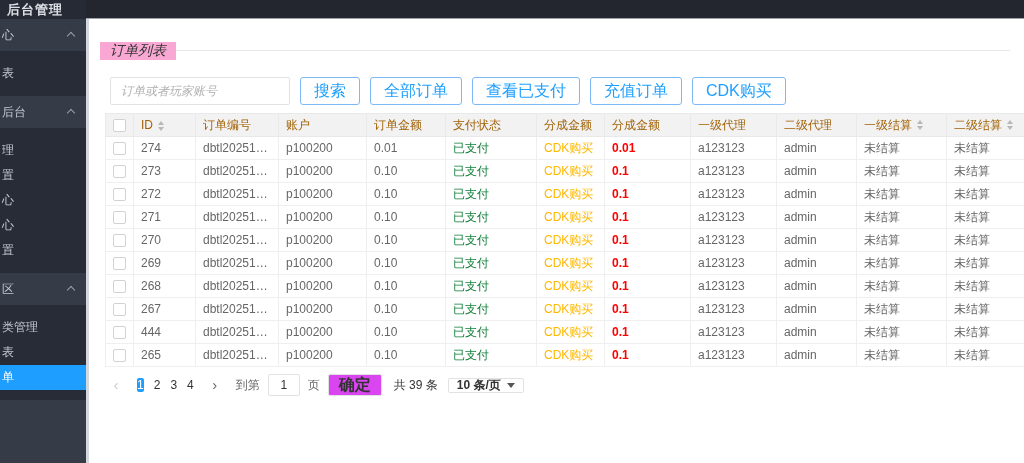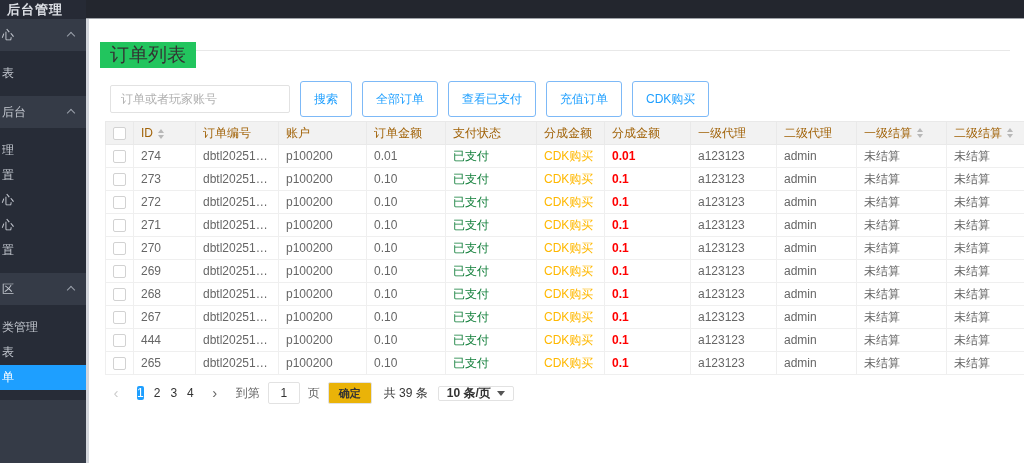--- a/index.html
+++ b/index.html
@@ -19,26 +19,26 @@
   .side-item { height:25px; line-height:25px; padding-left:2px; color:#c3c7cf; cursor:pointer; white-space:nowrap; }
   .side-item.active { background:#1e9fff; color:#fff; }
   .side-strip { position:absolute; left:86px; top:19px; width:3px; height:444px; background:#d4d7dd; z-index:1; }
 
   
   .topbar { position:absolute; left:86px; top:0; right:0; height:19px; background:#23262e; border-bottom:1px solid #9fa3a9; z-index:3; }
 
   
   .content { position:absolute; left:89px; top:20px; right:0; bottom:0; background:#fff; overflow:hidden; padding-left:11px; }
   .field { margin-top:30px; margin-right:14px; border-top:1px solid #e8e8e8; }
-  .field-title { display:inline-block; background:#22c55e; padding:0 10px; font-size:19px; color:#333; position:relative; top:-9px; }
+  .field-title { display:inline-block; background:#f9a8d4; padding:0 10px; font-size:14px; color:#333; position:relative; top:-9px;font-style:italic; }
 
   .search-row { display:flex; align-items:center; margin-top:8px; height:28px; }
-  .search-input { width:180px; height:28px; border:1px solid #e2e2e2; border-radius:2px; padding:0 10px; font-size:12px; color:#333; margin-left:10px; outline:none; }
+  .search-input { width:180px; height:28px; border:1px solid #e2e2e2; border-radius:2px; padding:0 10px; font-size:12px; color:#333; margin-left:10px; outline:none;font-style:italic; }
   .search-input::placeholder { color:#b0b0b0; }
-  .tb-btn { height:36px; line-height:26px; padding:0 13px; margin-left:10px; background:#fff; border:1px solid #7db9f7; color:#1e9fff; border-radius:3px; font-size:12px; cursor:pointer; white-space:nowrap; }
+  .tb-btn { height:28px; line-height:26px; padding:0 13px; margin-left:10px; background:#fff; border:1px solid #7db9f7; color:#1e9fff; border-radius:3px; font-size:16px; cursor:pointer; white-space:nowrap; }
 
   
   .table-wrap { margin-top:8px; margin-left:5px; overflow:hidden; }
   table { border-collapse:collapse; table-layout:fixed; width:941px; }
   th, td { border:1px solid #efefef; height:23px; padding:0 4px 0 7px; font-size:12px; text-align:left; white-space:nowrap; overflow:hidden; text-overflow:ellipsis; color:#666; }
   thead th { background:#f2f2f2; color:#a16207; border-color:#e9e9e9; font-weight:normal; }
   .cb { width:13px; height:13px; border:1px solid #d2d2d2; border-radius:2px; background:#fff; cursor:pointer; }
   .green { color:#15803d; }
   .orange { color:#ffb800; }
   .red { color:#ff0000; font-weight:bold; }
@@ -48,21 +48,21 @@
   .sort .down { border-top:4px solid #b8b8b8; }
 
   
   .pager { display:flex; align-items:center; margin-top:7px; margin-left:5px; font-size:12px; color:#666; }
   .pg { min-width:22px; height:22px; line-height:22px; text-align:center; margin-right:10px; color:#333; cursor:pointer; }
   .pg.active { background:#1e9fff; color:#fff; border-radius:2px; cursor:default; }
   .pg-prev { color:#ccc; font-size:15px; }
   .pg-next { color:#666; font-size:15px; }
   .pg-text { color:#666; margin-right:8px; }
   .pg-input { width:32px; height:22px; border:1px solid #e2e2e2; border-radius:2px; text-align:center; font-size:12px; color:#333; margin-right:8px; outline:none; }
-  .pg-confirm { height:22px; padding:0 10px; background:#eab308; border:1px solid #e2e2e2; border-radius:2px; font-size:11px; font-weight:bold; color:#333; margin-right:12px; cursor:pointer; }
+  .pg-confirm { height:22px; padding:0 10px; background:#d946ef; border:1px solid #e2e2e2; border-radius:2px; font-size:16px; font-weight:bold; color:#333; margin-right:12px; cursor:pointer; }
   .pg-total { color:#333; margin-right:10px; }
   .pg-select { display:inline-flex; align-items:center; height:15px; border:1px solid #e2e2e2; border-radius:2px; padding:0 8px; color:#333; font-weight:bold; cursor:pointer; }
   .caret { width:0; height:0; border-left:4px solid transparent; border-right:4px solid transparent; border-top:5px solid #555; margin-left:6px; }
 </style>
 </head>
 <body>
 
 <div class="sidebar">
   <div class="logo">后台管理</div>
   <nav id="side-nav">

